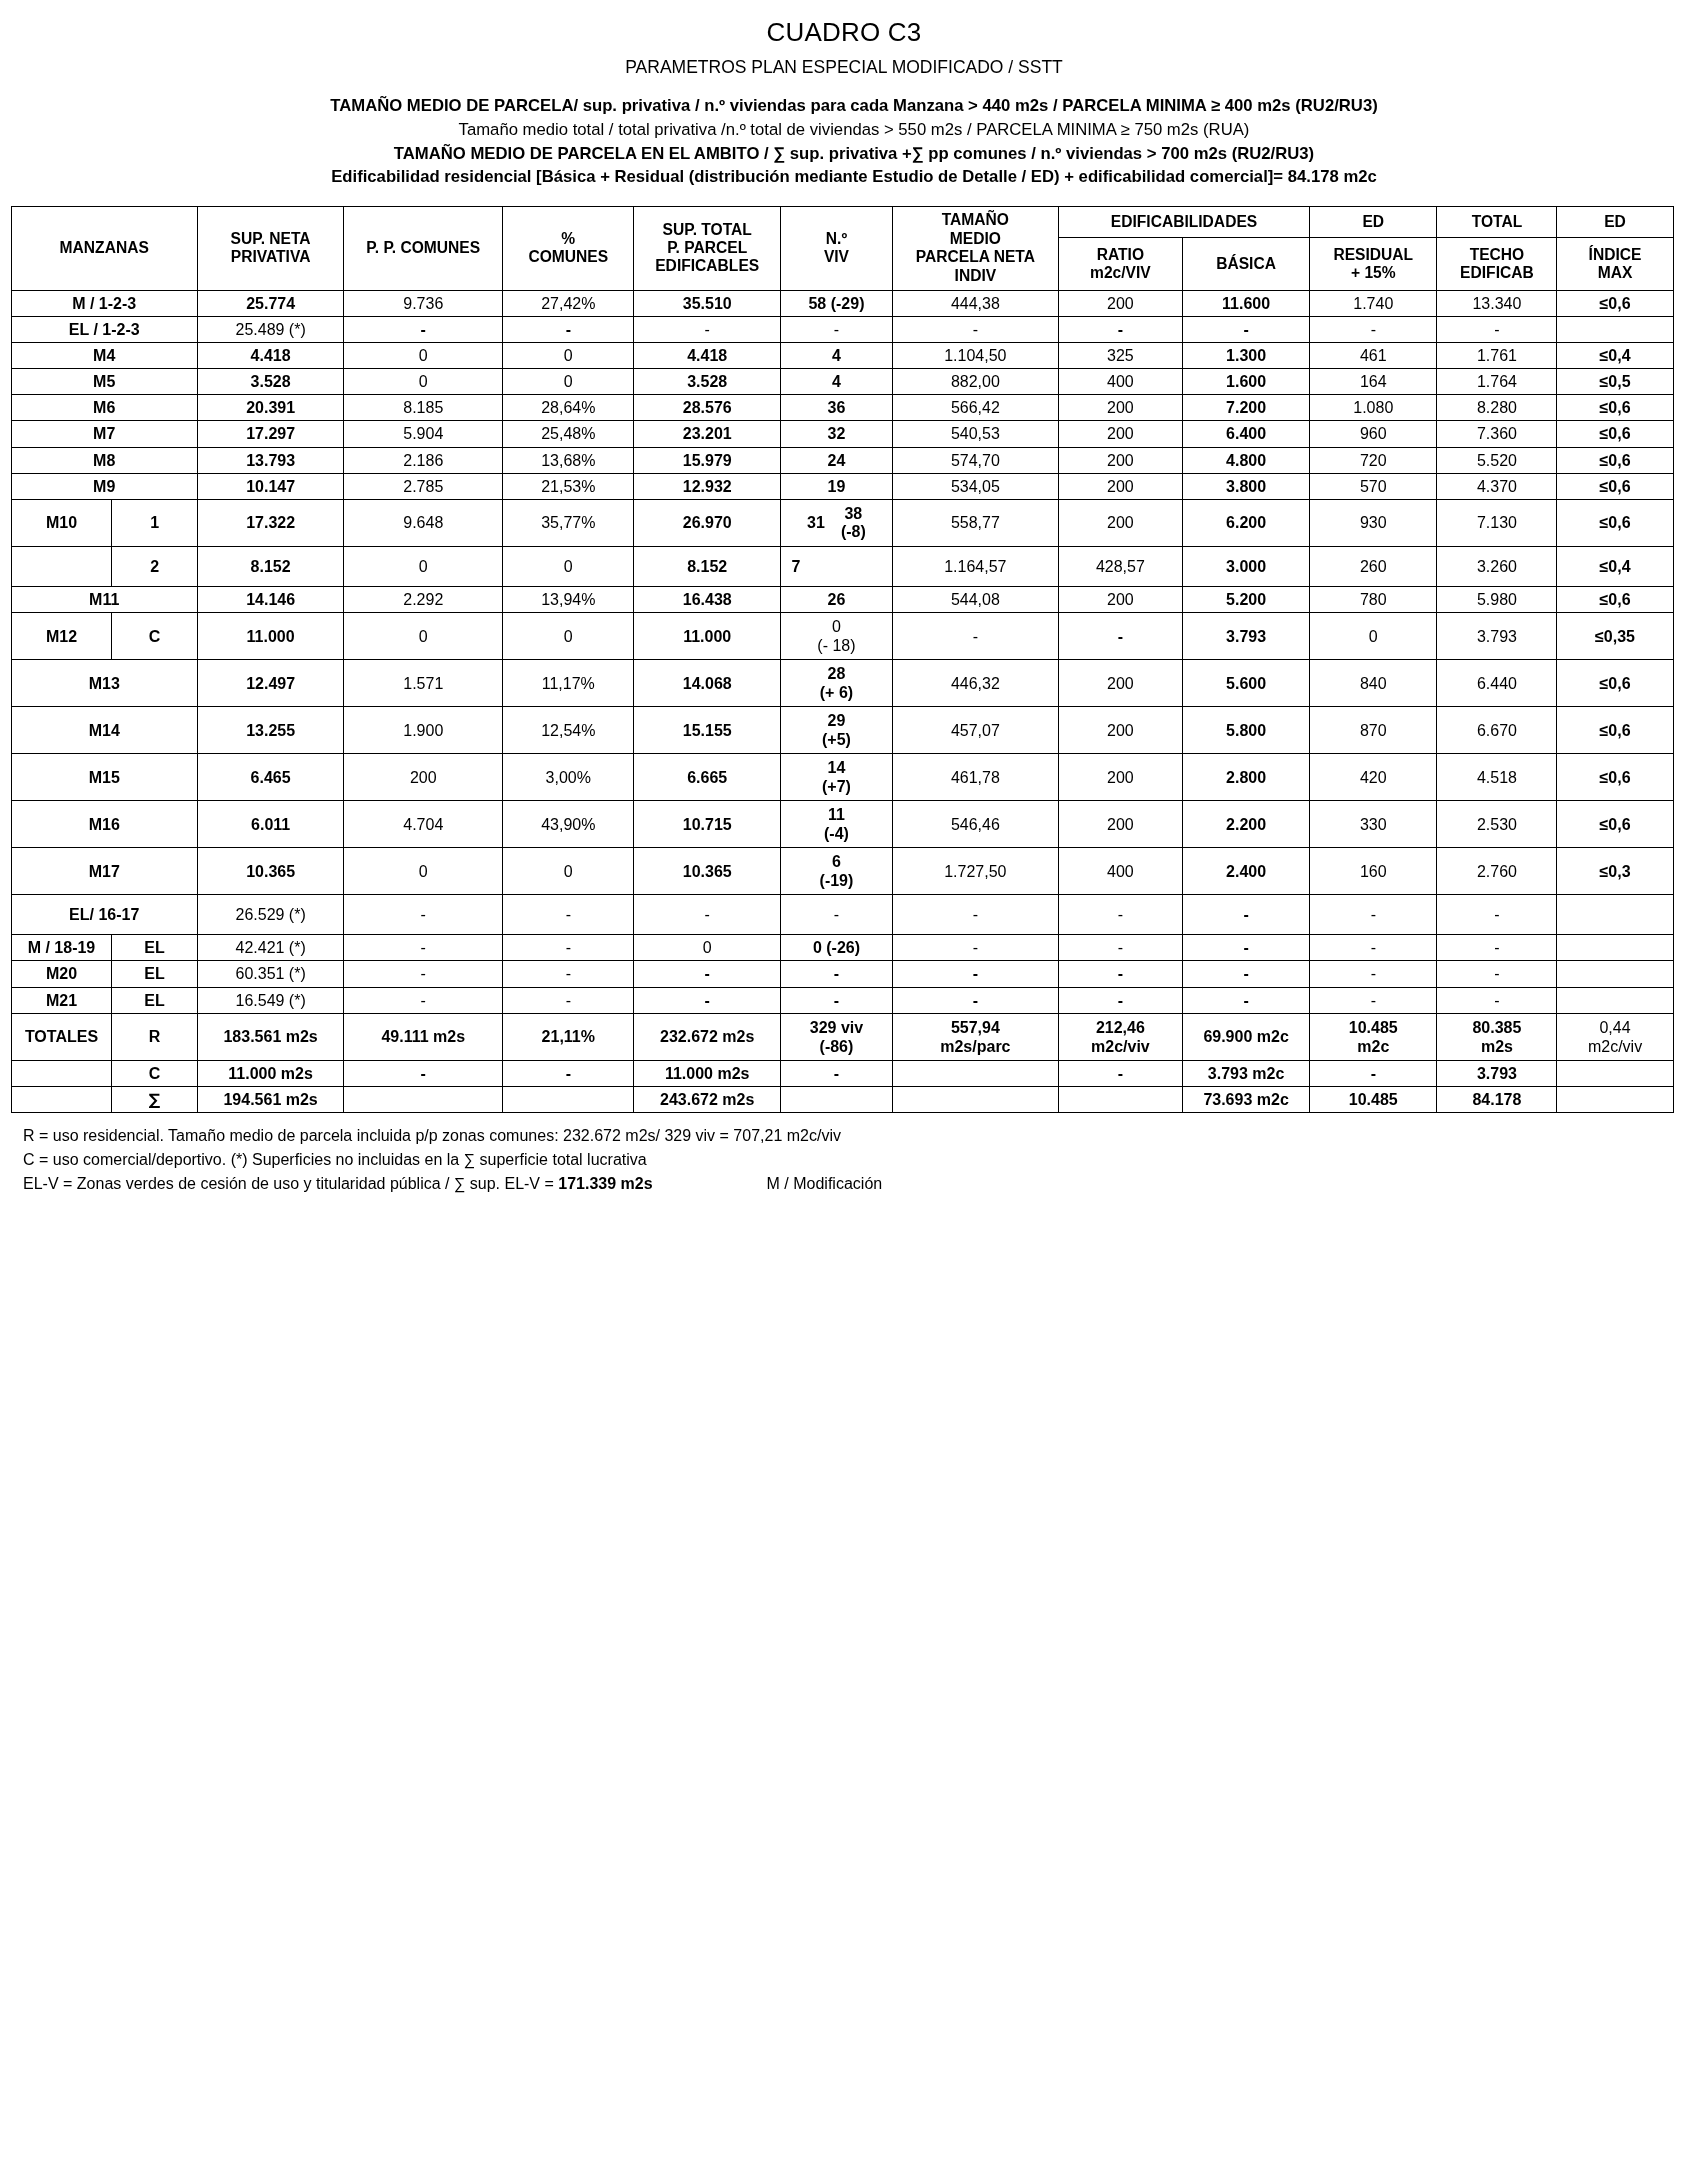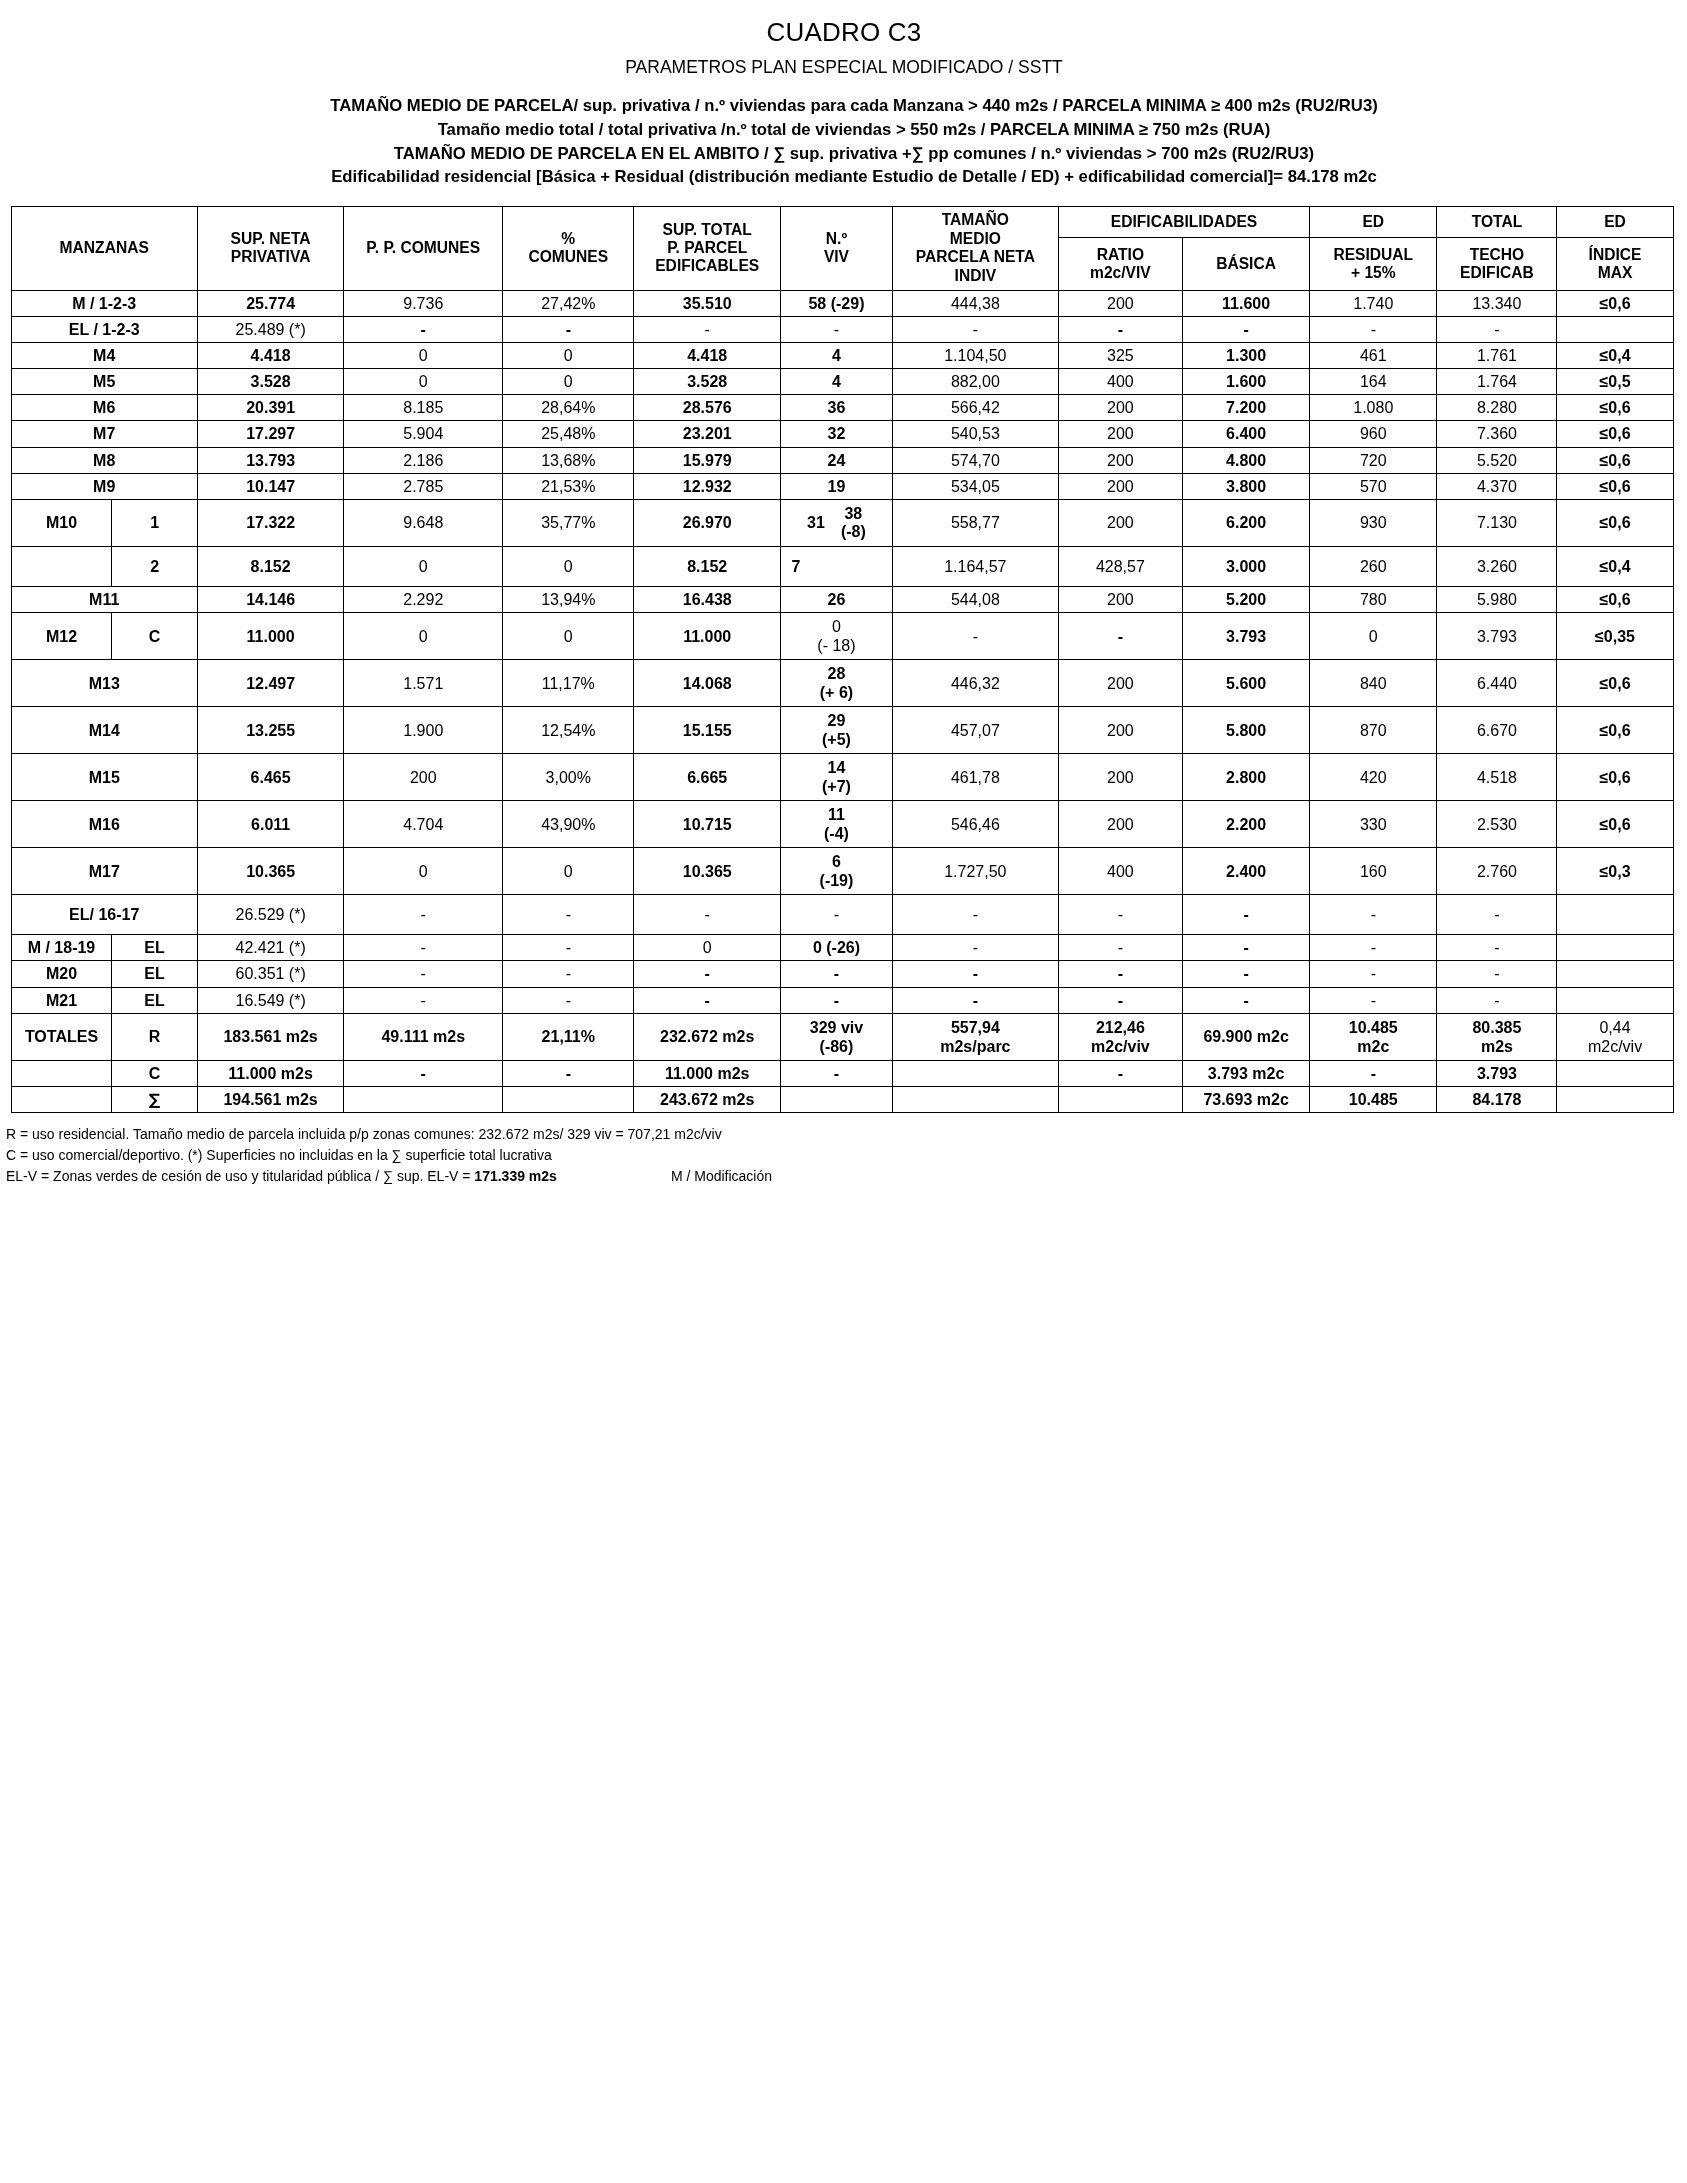--- a/index.html
+++ b/index.html
@@ -36,21 +36,21 @@
     font-size: 16.7px;
     font-weight: bold;
     line-height: 1.42;
     margin-bottom: 6px;
   }
   .headline-block .ln {
     display: block;
     padding-left: 20px;
   }
   .headline-block .light {
-    font-weight: bold;
+    font-weight: normal;
   }
   .sigma {
     font-family: "DejaVu Sans", sans-serif;
     font-weight: normal;
   }
   .gap {
     height: 10.6px;
   }
   table.main {
     border-collapse: collapse;
@@ -77,23 +77,23 @@
   .nv-split {
     display: flex;
     align-items: center;
     justify-content: center;
     gap: 16px;
   }
   .nv-split .left { font-weight: bold; }
   .nv-split .right { font-weight: bold; text-align: center; line-height: 1.1; }
   .two-line { line-height: 1.15; }
   .notes {
-    margin-left: 6px;
+    margin-left: 23px;
     margin-top: 10.6px;
-    font-size: 14px;
+    font-size: 16px;
     line-height: 1.5;
   }
   .notes .row { display: block; }
   .notes .spacer { display: inline-block; width: 114px; }
 </style>
 </head>
 <body>
 
 <div class="page">
 

